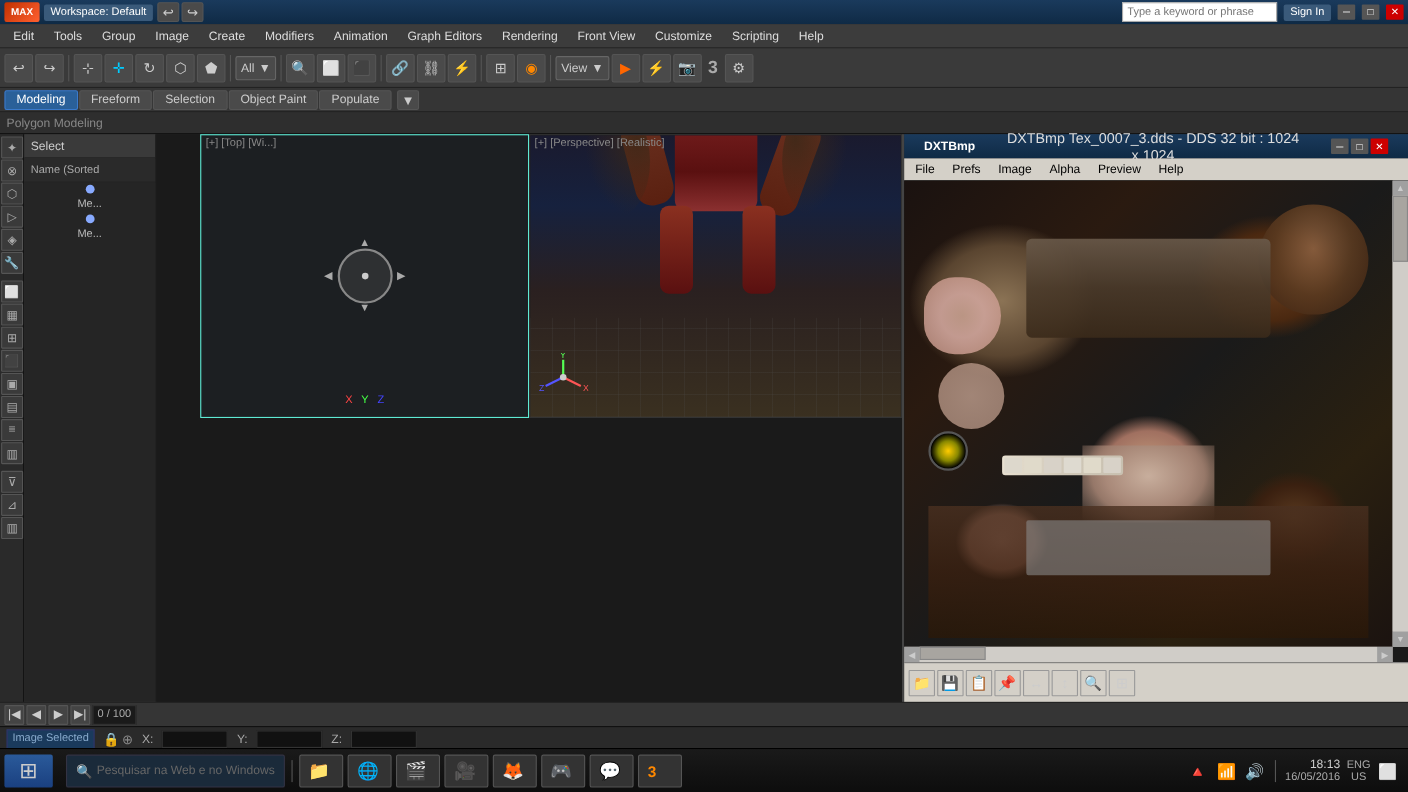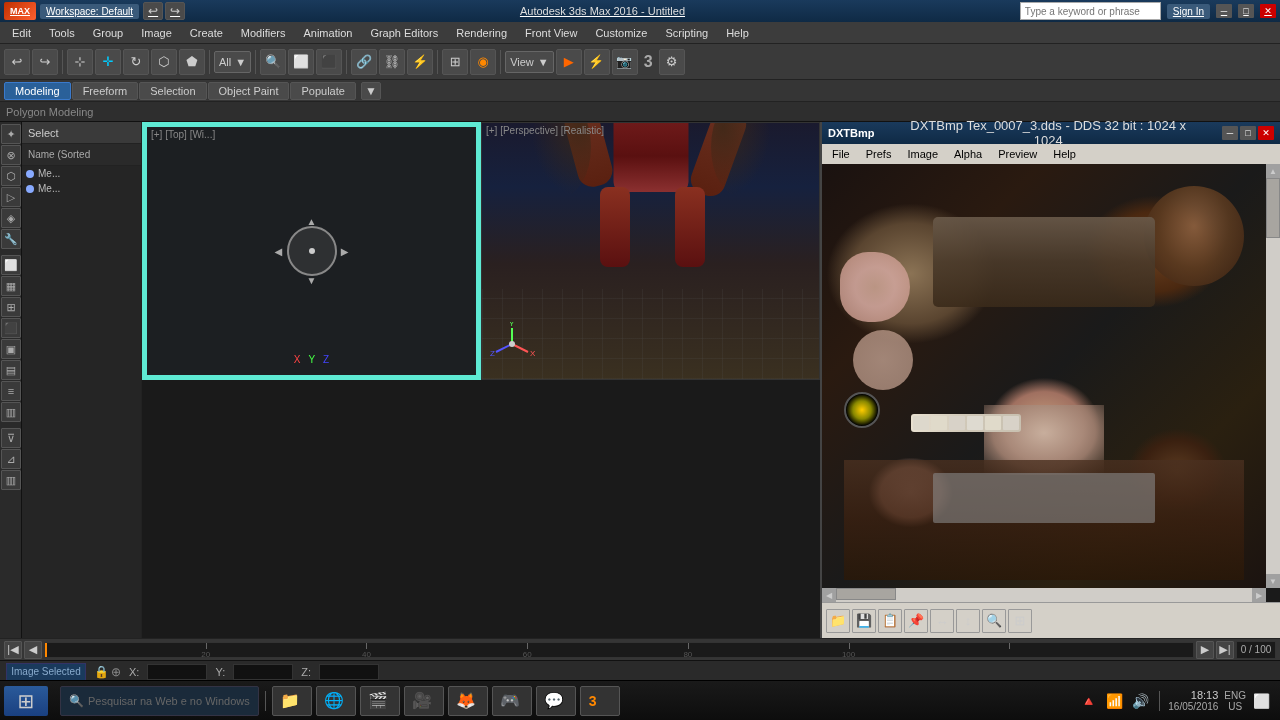--- a/index.html
+++ b/index.html
@@ -8,21 +8,20 @@
     
     #title-bar {
       height: 22px;
       background: linear-gradient(to bottom, #1a3a5c, #0f2a45);
       display: flex;
       align-items: center;
       justify-content: space-between;
       padding: 0 4px;
       color: #fff;
       font-size: 11px;
-      text-decoration: underline;
     }
     #title-bar .left { display: flex; align-items: center; gap: 4px; }
     #title-bar .left .logo {
       width: 32px; height: 18px;
       background: linear-gradient(135deg, #c03000, #ff6030);
       display: flex; align-items: center; justify-content: center;
       font-size: 9px; font-weight: bold; color: #fff;
       border-radius: 2px;
     }
     #title-bar .center { flex: 1; text-align: center; font-size: 11px; color: #ddd; }
@@ -96,38 +95,38 @@
       background: #4a4a4a;
       border: 1px solid #555;
       border-radius: 2px;
       color: #ccc;
       font-size: 11px;
       cursor: pointer;
     }
     .sub-tb-btn.active { background: #2a6099; color: #fff; border-color: #3a7acc; }
     .tree-item {
       display: flex; align-items: center; padding: 2px 4px;
-      font-size: 11px; color: #bbb; cursor: pointer; gap: 4px;
+      font-size: 11px; color: #bbb; cursor: pointer; gap: 4px; flex-direction: column;
     }
     .tree-dot { width: 8px; height: 8px; border-radius: 50%; background: #aaa; display: inline-block; }
 
     
     #right-panel {
       width: 460px;
       background: #2a2a2a;
       border-left: 2px solid #444;
       display: flex;
       flex-direction: column;
     }
     #dxt-title-bar {
       height: 22px;
       background: linear-gradient(to bottom, #1a3a5c, #0f2a45);
       display: flex;
       align-items: center;
-      padding: 0 6px;
+      padding: 0 18px;
       color: #fff;
       font-size: 11px;
       gap: 24px;
     }
     #dxt-menu-bar {
       height: 20px;
       background: #d4d0c8;
       display: flex;
       align-items: center;
       padding: 0 4px;
@@ -236,21 +235,20 @@
 
 <div id="title-bar">
   <div class="left">
     <div class="logo">MAX</div>
     <span style="background:#3a5a7a;padding:2px 6px;border-radius:2px;font-size:10px;">Workspace: Default</span>
     <div style="display:flex;gap:2px;">
       <div class="tb-btn" style="width:20px;height:18px;font-size:12px;">↩</div>
       <div class="tb-btn" style="width:20px;height:18px;font-size:12px;">↪</div>
     </div>
   </div>
-  <div class="center">Autodesk 3ds Max 2016 - Untitled</div>
   <div class="right">
     <input type="text" style="height: 18px; width: 141px; background: rgb(255, 255, 255); border: 1px solid rgb(170, 170, 170); padding: 0px 4px; font-size: 10px; color: rgb(51, 51, 51);" placeholder="Type a keyword or phrase">
     <span style="font-size:10px;padding:2px 6px;background:#3a5a7a;border-radius:2px;">Sign In</span>
     <div class="win-btn">─</div>
     <div class="win-btn">□</div>
     <div class="win-btn" style="background:#c00;">✕</div>
   </div>
 </div>
 
 <div id="menu-bar">
@@ -359,21 +357,21 @@
       </div>
       <div class="tree-item">
         <span class="tree-dot" style="background:#88aaff;"></span>
         <span style="font-size:10px;">Me...</span>
       </div>
     </div>
   </div>
 
   <div style="flex:1;display:grid;grid-template-columns:1fr 1fr;grid-template-rows:1fr 1fr;background:#1a1a1a;">
 
-    <div style="position:relative;border:5px solid #5eead4;background:#1c1f22;overflow:hidden;">
+    <div style="position:relative;border:1px solid #5eead4;background:#1c1f22;overflow:hidden;margin-left:40px;">
       <div style="position:absolute;top:2px;left:4px;color:#888;font-size:10px;z-index:2;">[+] [Top] [Wi...]</div>
 
       <div style="position:absolute;top:50%;left:50%;transform:translate(-50%,-50%);">
         <div style="width:50px;height:50px;border:2px solid #888;border-radius:50%;background:rgba(100,100,100,0.25);display:flex;align-items:center;justify-content:center;position:relative;">
           <div style="width:6px;height:6px;background:#ccc;border-radius:50%;"></div>
 
           <div style="position:absolute;top:-12px;left:50%;transform:translateX(-50%);font-size:10px;color:#aaa;">▲</div>
           <div style="position:absolute;bottom:-12px;left:50%;transform:translateX(-50%);font-size:10px;color:#aaa;">▼</div>
           <div style="position:absolute;left:-14px;top:50%;transform:translateY(-50%);font-size:10px;color:#aaa;">◀</div>
           <div style="position:absolute;right:-14px;top:50%;transform:translateY(-50%);font-size:10px;color:#aaa;">▶</div>
@@ -508,38 +506,20 @@
       <div class="dxt-tb-btn">⊞</div>
     </div>
 
   </div>
 
 </div>
 
 <div style="height:22px;background:#353535;display:flex;align-items:center;padding:0 4px;border-top:1px solid #222;gap:2px;">
   <div style="width:18px;height:18px;background:#444;border:1px solid #555;border-radius:1px;cursor:pointer;display:flex;align-items:center;justify-content:center;font-size:11px;">|◀</div>
   <div style="width:18px;height:18px;background:#444;border:1px solid #555;border-radius:1px;cursor:pointer;display:flex;align-items:center;justify-content:center;font-size:11px;">◀</div>
-  <div style="flex:1;height:16px;background:#1a1a1a;border:1px solid #333;position:relative;cursor:pointer;">
-    <div style="position:absolute;left:0;top:0;width:100%;height:100%;display:flex;padding:0 2px;">
-
-      <div style="position:absolute;left:0%;width:1px;height:6px;background:#666;top:0;"></div>
-      <div style="position:absolute;left:14%;width:1px;height:6px;background:#666;top:0;"></div>
-      <div style="position:absolute;left:28%;width:1px;height:6px;background:#666;top:0;"></div>
-      <div style="position:absolute;left:42%;width:1px;height:6px;background:#666;top:0;"></div>
-      <div style="position:absolute;left:56%;width:1px;height:6px;background:#666;top:0;"></div>
-      <div style="position:absolute;left:70%;width:1px;height:6px;background:#666;top:0;"></div>
-      <div style="position:absolute;left:84%;width:1px;height:6px;background:#666;top:0;"></div>
-      <div style="position:absolute;left:14%;top:7px;font-size:8px;color:#555;transform:translateX(-50%);">20</div>
-      <div style="position:absolute;left:28%;top:7px;font-size:8px;color:#555;transform:translateX(-50%);">40</div>
-      <div style="position:absolute;left:42%;top:7px;font-size:8px;color:#555;transform:translateX(-50%);">60</div>
-      <div style="position:absolute;left:56%;top:7px;font-size:8px;color:#555;transform:translateX(-50%);">80</div>
-      <div style="position:absolute;left:70%;top:7px;font-size:8px;color:#555;transform:translateX(-50%);">100</div>
-    </div>
-    <div style="position:absolute;left:0;top:0;width:2px;height:100%;background:#ff8800;"></div>
-  </div>
   <div style="width:18px;height:18px;background:#444;border:1px solid #555;border-radius:1px;cursor:pointer;display:flex;align-items:center;justify-content:center;font-size:11px;">▶</div>
   <div style="width:18px;height:18px;background:#444;border:1px solid #555;border-radius:1px;cursor:pointer;display:flex;align-items:center;justify-content:center;font-size:11px;">▶|</div>
   <div style="width:40px;height:18px;background:#1a1a1a;border:1px solid #333;display:flex;align-items:center;justify-content:center;font-size:10px;color:#aaa;">0 / 100</div>
 </div>
 
 <div style="height:22px;background:#2a2a2a;display:flex;align-items:center;padding:0 6px;border-top:1px solid #111;gap:8px;">
   <div style="width:80px;height:18px;background:#1a3a5c;border:1px solid #336;display:flex;align-items:center;justify-content:center;font-size:10px;color:#88aacc;cursor:pointer;">Image Selected</div>
   <div style="display:flex;align-items:center;gap:2px;">
     <span style="font-size:12px;color:#888;">🔒</span>
     <span style="font-size:12px;color:#888;">⊕</span>

